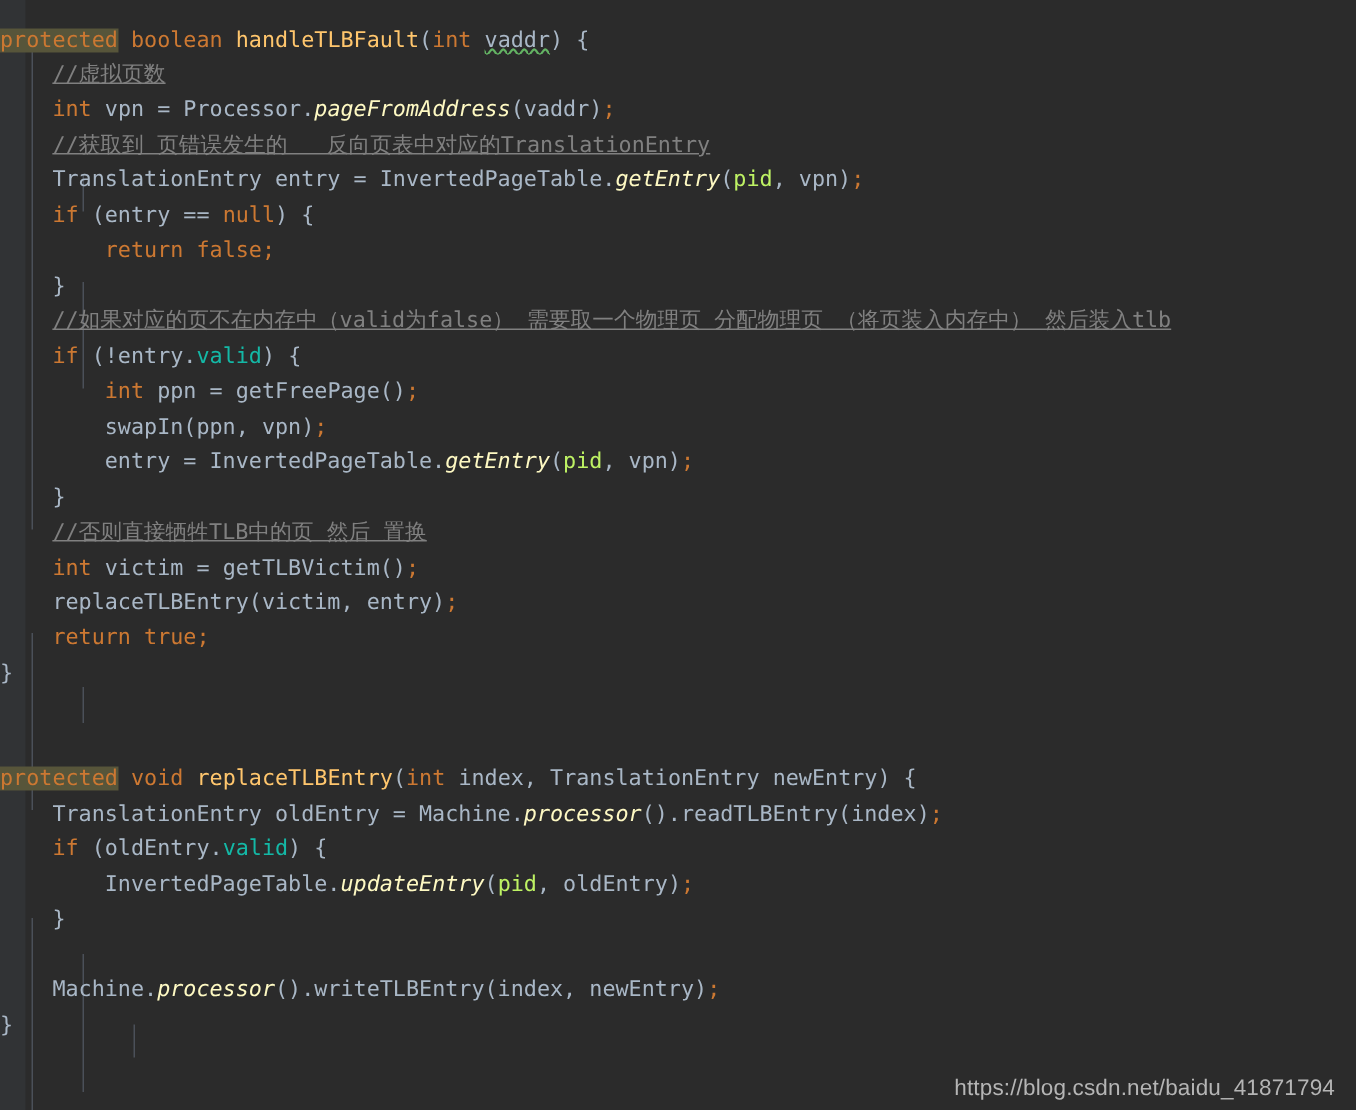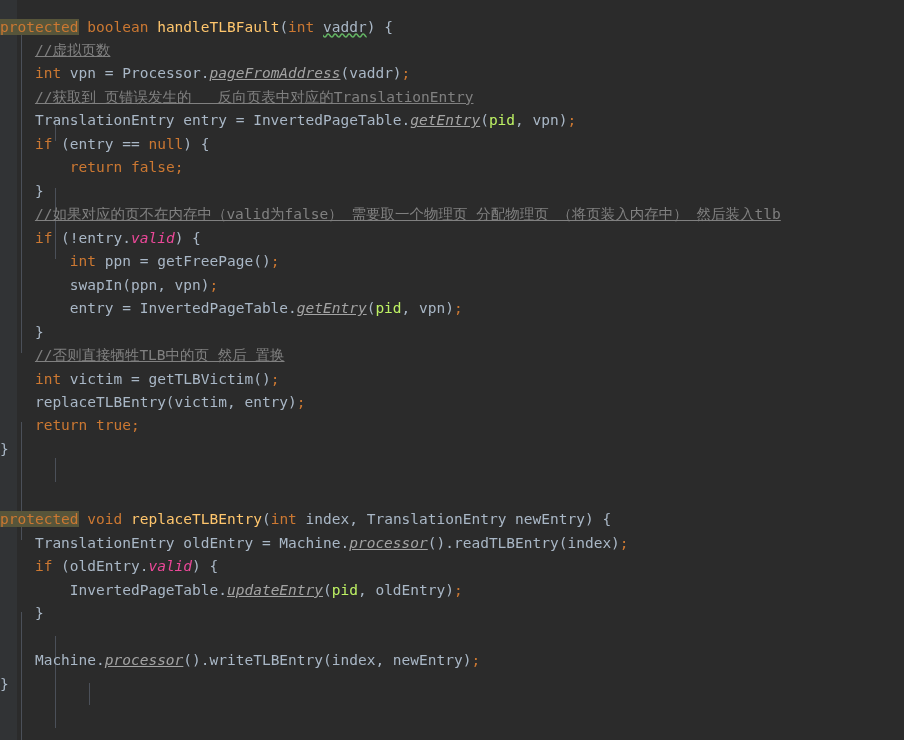--- a/index.html
+++ b/index.html
@@ -51,24 +51,24 @@
     color: #a9b7c6;
   }
 
   .ln { display: block; height: 23.47px; }
 
   
   .kw      { color: #cc7832; }            
   .kwhl    { color: #cc7832; background: #57553a; }
   .cmt     { color: #808080; text-decoration: underline; }
   .method  { color: #ffc66d; }            
-  .call    { color: #a3a3a3; font-style: italic; text-decoration: underline; }            
+  .call    { color: #fef9c3; font-style: italic; }            
   .fieldpk { color: #bef264; }
   .semi    { color: #cc7832; }
-  .valid   { color: #ec4899; font-style: italic; }
+  .valid   { color: #14b8a6; }
   .err     { text-decoration: underline wavy #63b363; text-decoration-skip-ink: none; }
 
   #watermark {
     position: absolute;
     right: 8px;
     bottom: 6px;
     color: #b5b5b5;
     font-family: "Liberation Sans", sans-serif;
     font-size: 15px;
     letter-spacing: 0.1px;
@@ -86,14 +86,15 @@
   <div class="indent-guide" style="left:55px;  top:117px; height:24px;"></div>
   <div class="indent-guide" style="left:55px;  top:188px; height:71px;"></div>
   <div class="indent-guide" style="left:21px;  top:422px; height:118px;"></div>
   <div class="indent-guide" style="left:55px;  top:458px; height:24px;"></div>
   <div class="indent-guide" style="left:21px;  top:612px; height:128px;"></div>
   <div class="indent-guide" style="left:55px;  top:636px; height:92px;"></div>
   <div class="indent-guide" style="left:89px;  top:683px; height:22px;"></div>
 
   <pre id="code"><span class="ln"><span class="kwhl">protected</span> <span class="kw">boolean</span> <span class="method">handleTLBFault</span>(<span class="kw">int</span> <span class="err">vaddr</span>) {</span><span class="ln">    <span class="cmt">//虚拟页数</span></span><span class="ln">    <span class="kw">int</span> vpn = Processor.<span class="call">pageFromAddress</span>(vaddr)<span class="semi">;</span></span><span class="ln">    <span class="cmt">//获取到 页错误发生的   反向页表中对应的TranslationEntry</span></span><span class="ln">    TranslationEntry entry = InvertedPageTable.<span class="call">getEntry</span>(<span class="fieldpk">pid</span>, vpn)<span class="semi">;</span></span><span class="ln">    <span class="kw">if</span> (entry == <span class="kw">null</span>) {</span><span class="ln">        <span class="kw">return</span> <span class="kw">false</span><span class="semi">;</span></span><span class="ln">    }</span><span class="ln">    <span class="cmt">//如果对应的页不在内存中（valid为false） 需要取一个物理页 分配物理页 （将页装入内存中） 然后装入tlb</span></span><span class="ln">    <span class="kw">if</span> (!entry.<span class="valid">valid</span>) {</span><span class="ln">        <span class="kw">int</span> ppn = getFreePage()<span class="semi">;</span></span><span class="ln">        swapIn(ppn, vpn)<span class="semi">;</span></span><span class="ln">        entry = InvertedPageTable.<span class="call">getEntry</span>(<span class="fieldpk">pid</span>, vpn)<span class="semi">;</span></span><span class="ln">    }</span><span class="ln">    <span class="cmt">//否则直接牺牲TLB中的页 然后 置换</span></span><span class="ln">    <span class="kw">int</span> victim = getTLBVictim()<span class="semi">;</span></span><span class="ln">    replaceTLBEntry(victim, entry)<span class="semi">;</span></span><span class="ln">    <span class="kw">return</span> <span class="kw">true</span><span class="semi">;</span></span><span class="ln">}</span><span class="ln"> </span><span class="ln"> </span><span class="ln"><span class="kwhl">protected</span> <span class="kw">void</span> <span class="method">replaceTLBEntry</span>(<span class="kw">int</span> index, TranslationEntry newEntry) {</span><span class="ln">    TranslationEntry oldEntry = Machine.<span class="call">processor</span>().readTLBEntry(index)<span class="semi">;</span></span><span class="ln">    <span class="kw">if</span> (oldEntry.<span class="valid">valid</span>) {</span><span class="ln">        InvertedPageTable.<span class="call">updateEntry</span>(<span class="fieldpk">pid</span>, oldEntry)<span class="semi">;</span></span><span class="ln">    }</span><span class="ln"> </span><span class="ln">    Machine.<span class="call">processor</span>().writeTLBEntry(index, newEntry)<span class="semi">;</span></span><span class="ln">}</span><span class="ln"> </span><span class="ln"> </span></pre>
 
+  <div id="watermark">https://blog.csdn.net/baidu_41871794</div>
 
 </div>
 
 </body></html>

